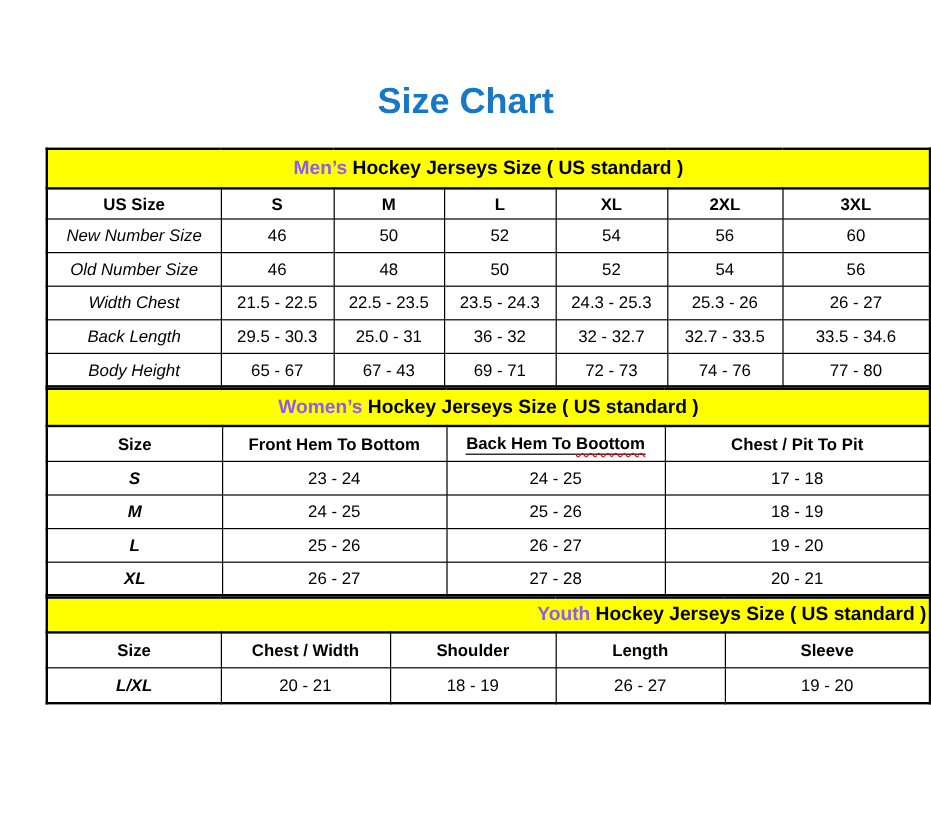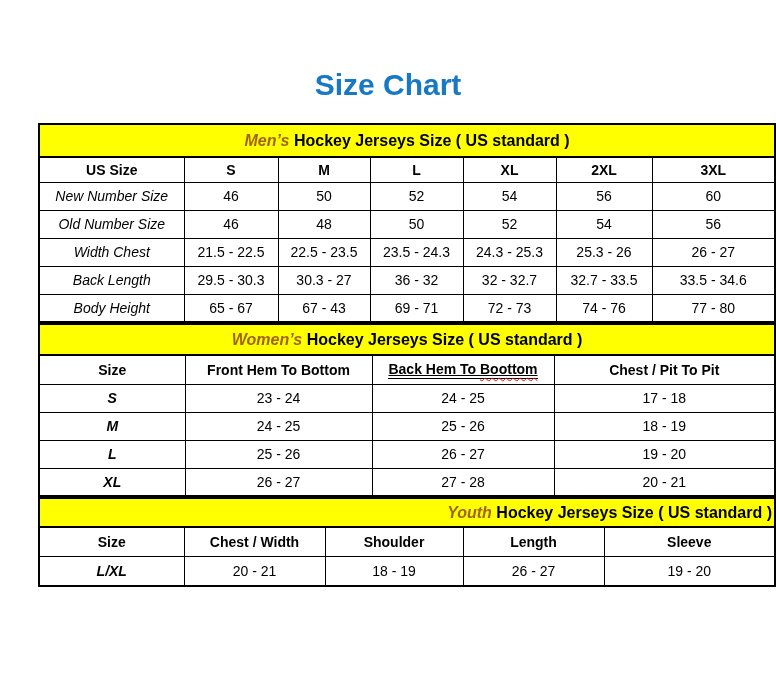--- a/index.html
+++ b/index.html
@@ -44,21 +44,21 @@
     padding: 0 2px;
     overflow: hidden;
     white-space: nowrap;
   }
   .banner-row td {
     background: #FFFF00;
     border: 2px solid #000000;
     font-weight: bold;
     font-size: 16px;
   }
-  .hl { color: #a16207; font-style: italic; }
+  .hl { color: #8b5cf6; }
   .header-row th { font-weight: bold; }
   .rowlabel { font-weight: normal; font-style: italic; }
   .bold-labels .rowlabel { font-weight: bold; }
 
   
   .mens   .banner-row td { height: 33px; }
   .mens   .header-row th { height: 25px; }
   .mens   .data-row td   { height: 28px; }
   .womens .banner-row td { height: 31px; margin-top: 32px; }
   .womens .header-row th { height: 29px; }
@@ -66,21 +66,20 @@
   .youth  .banner-row td { height: 29px; text-align: right; }
   .youth  .header-row th { height: 29px; }
   .youth  .data-row td   { height: 30px; }
 
   
   .ul-black {
     border-bottom: 1.5px solid #000000;
     padding-bottom: 1px;
     display: inline-block;
     line-height: 1.1;
-    text-decoration: underline;
   }
   .misspelled {
     text-decoration: underline;
     text-decoration-style: wavy;
     text-decoration-color: #FF0000;
     text-decoration-thickness: 1px;
     text-underline-offset: 3px;
   }
 </style>
 </head>
@@ -137,21 +136,21 @@
         <td>21.5 - 22.5</td>
         <td>22.5 - 23.5</td>
         <td>23.5 - 24.3</td>
         <td>24.3 - 25.3</td>
         <td>25.3 - 26</td>
         <td>26 - 27</td>
       </tr>
       <tr class="data-row">
         <td class="rowlabel">Back Length</td>
         <td>29.5 - 30.3</td>
-        <td>30.3 - 27</td>
+        <td>25.0 - 31</td>
         <td>36 - 32</td>
         <td>32 - 32.7</td>
         <td>32.7 - 33.5</td>
         <td>33.5 - 34.6</td>
       </tr>
       <tr class="data-row">
         <td class="rowlabel">Body Height</td>
         <td>65 - 67</td>
         <td>67 - 43</td>
         <td>69 - 71</td>

